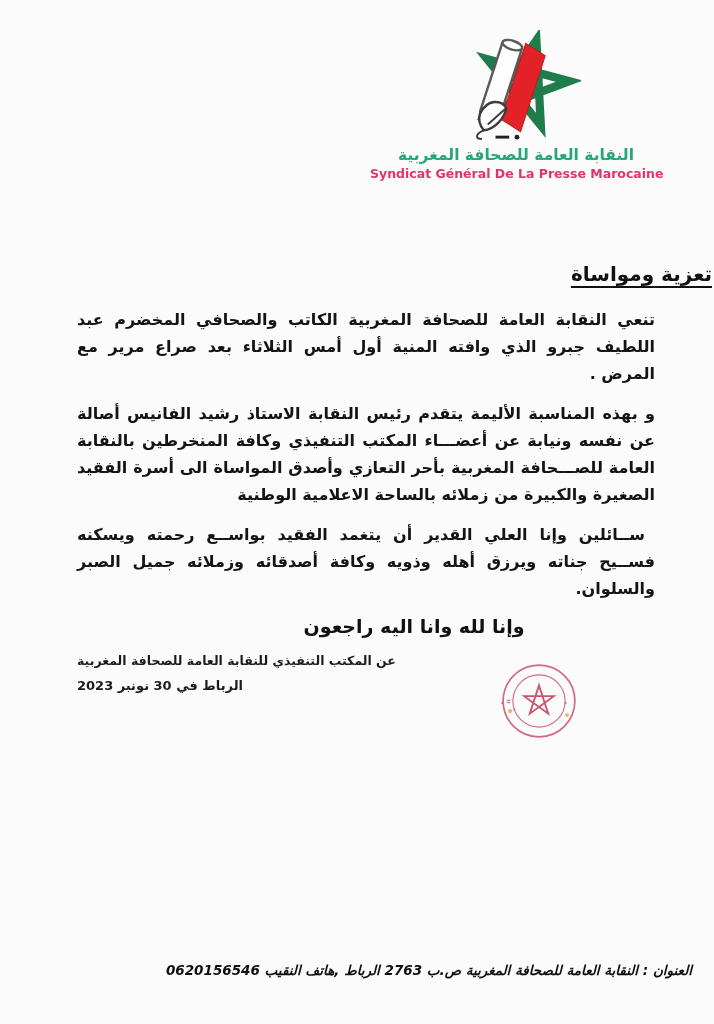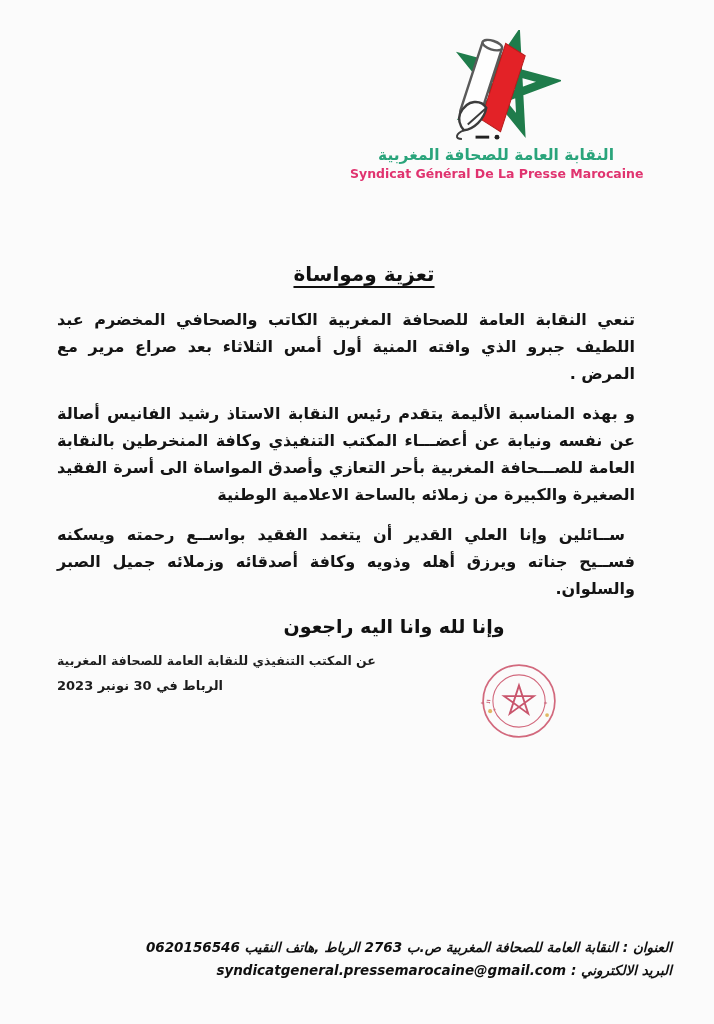--- a/index.html
+++ b/index.html
@@ -9,20 +9,21 @@
     font-family: "DejaVu Sans", "Liberation Sans", sans-serif;
     color: #161616;
   }
   .page {
     position: relative;
     width: 692px;
     height: 1024px;
     overflow: hidden;
     direction: rtl;
     background: #fbfbfb;
+    margin-left: 20px;
   }
   
   .header {
     position: absolute;
     top: 30px;
     right: 50px;
     width: 292px;
     text-align: center;
   }
   .logo-svg { display: block; margin: 0 auto; }
@@ -39,21 +40,21 @@
     font-weight: bold;
     color: #e0336f;
     direction: ltr;
     white-space: nowrap;
   }
   
   .title-wrap {
     position: absolute;
     top: 262px;
     left: 0; right: 0;
-    text-align: center;
+    text-align: right;
     margin-left: 36px;
   }
   .title {
     font-size: 20px;
     font-weight: bold;
     color: #111;
     text-decoration: underline;
     text-decoration-thickness: 2px;
     text-underline-offset: 5px;
   }
@@ -175,16 +176,15 @@
       <textPath href="#stamp-bottom-arc" startOffset="3" textLength="88" lengthAdjust="spacingAndGlyphs">Syndicat Général de la Presse Marocaine</textPath>
     </text>
     <text x="6" y="55" font-size="7" fill="#c04a63">✶</text>
     <text x="87" y="55" font-size="7" fill="#c04a63">✶</text>
     <circle cx="13" cy="63" r="2.6" fill="#d9a437" opacity="0.9"></circle>
     <circle cx="86" cy="68" r="2.4" fill="#d9a437" opacity="0.9"></circle>
   </svg>
 
   <div class="footer">
     <div class="address-line">العنوان : النقابة العامة للصحافة المغربية ص.ب 2763 الرباط ,هاتف النقيب 0620156546</div>
-    <div class="email-line">البريد الالكتروني : syndicatgeneral.pressemarocaine@gmail.com</div>
   </div>
 
 </div>
 
 </body></html>

